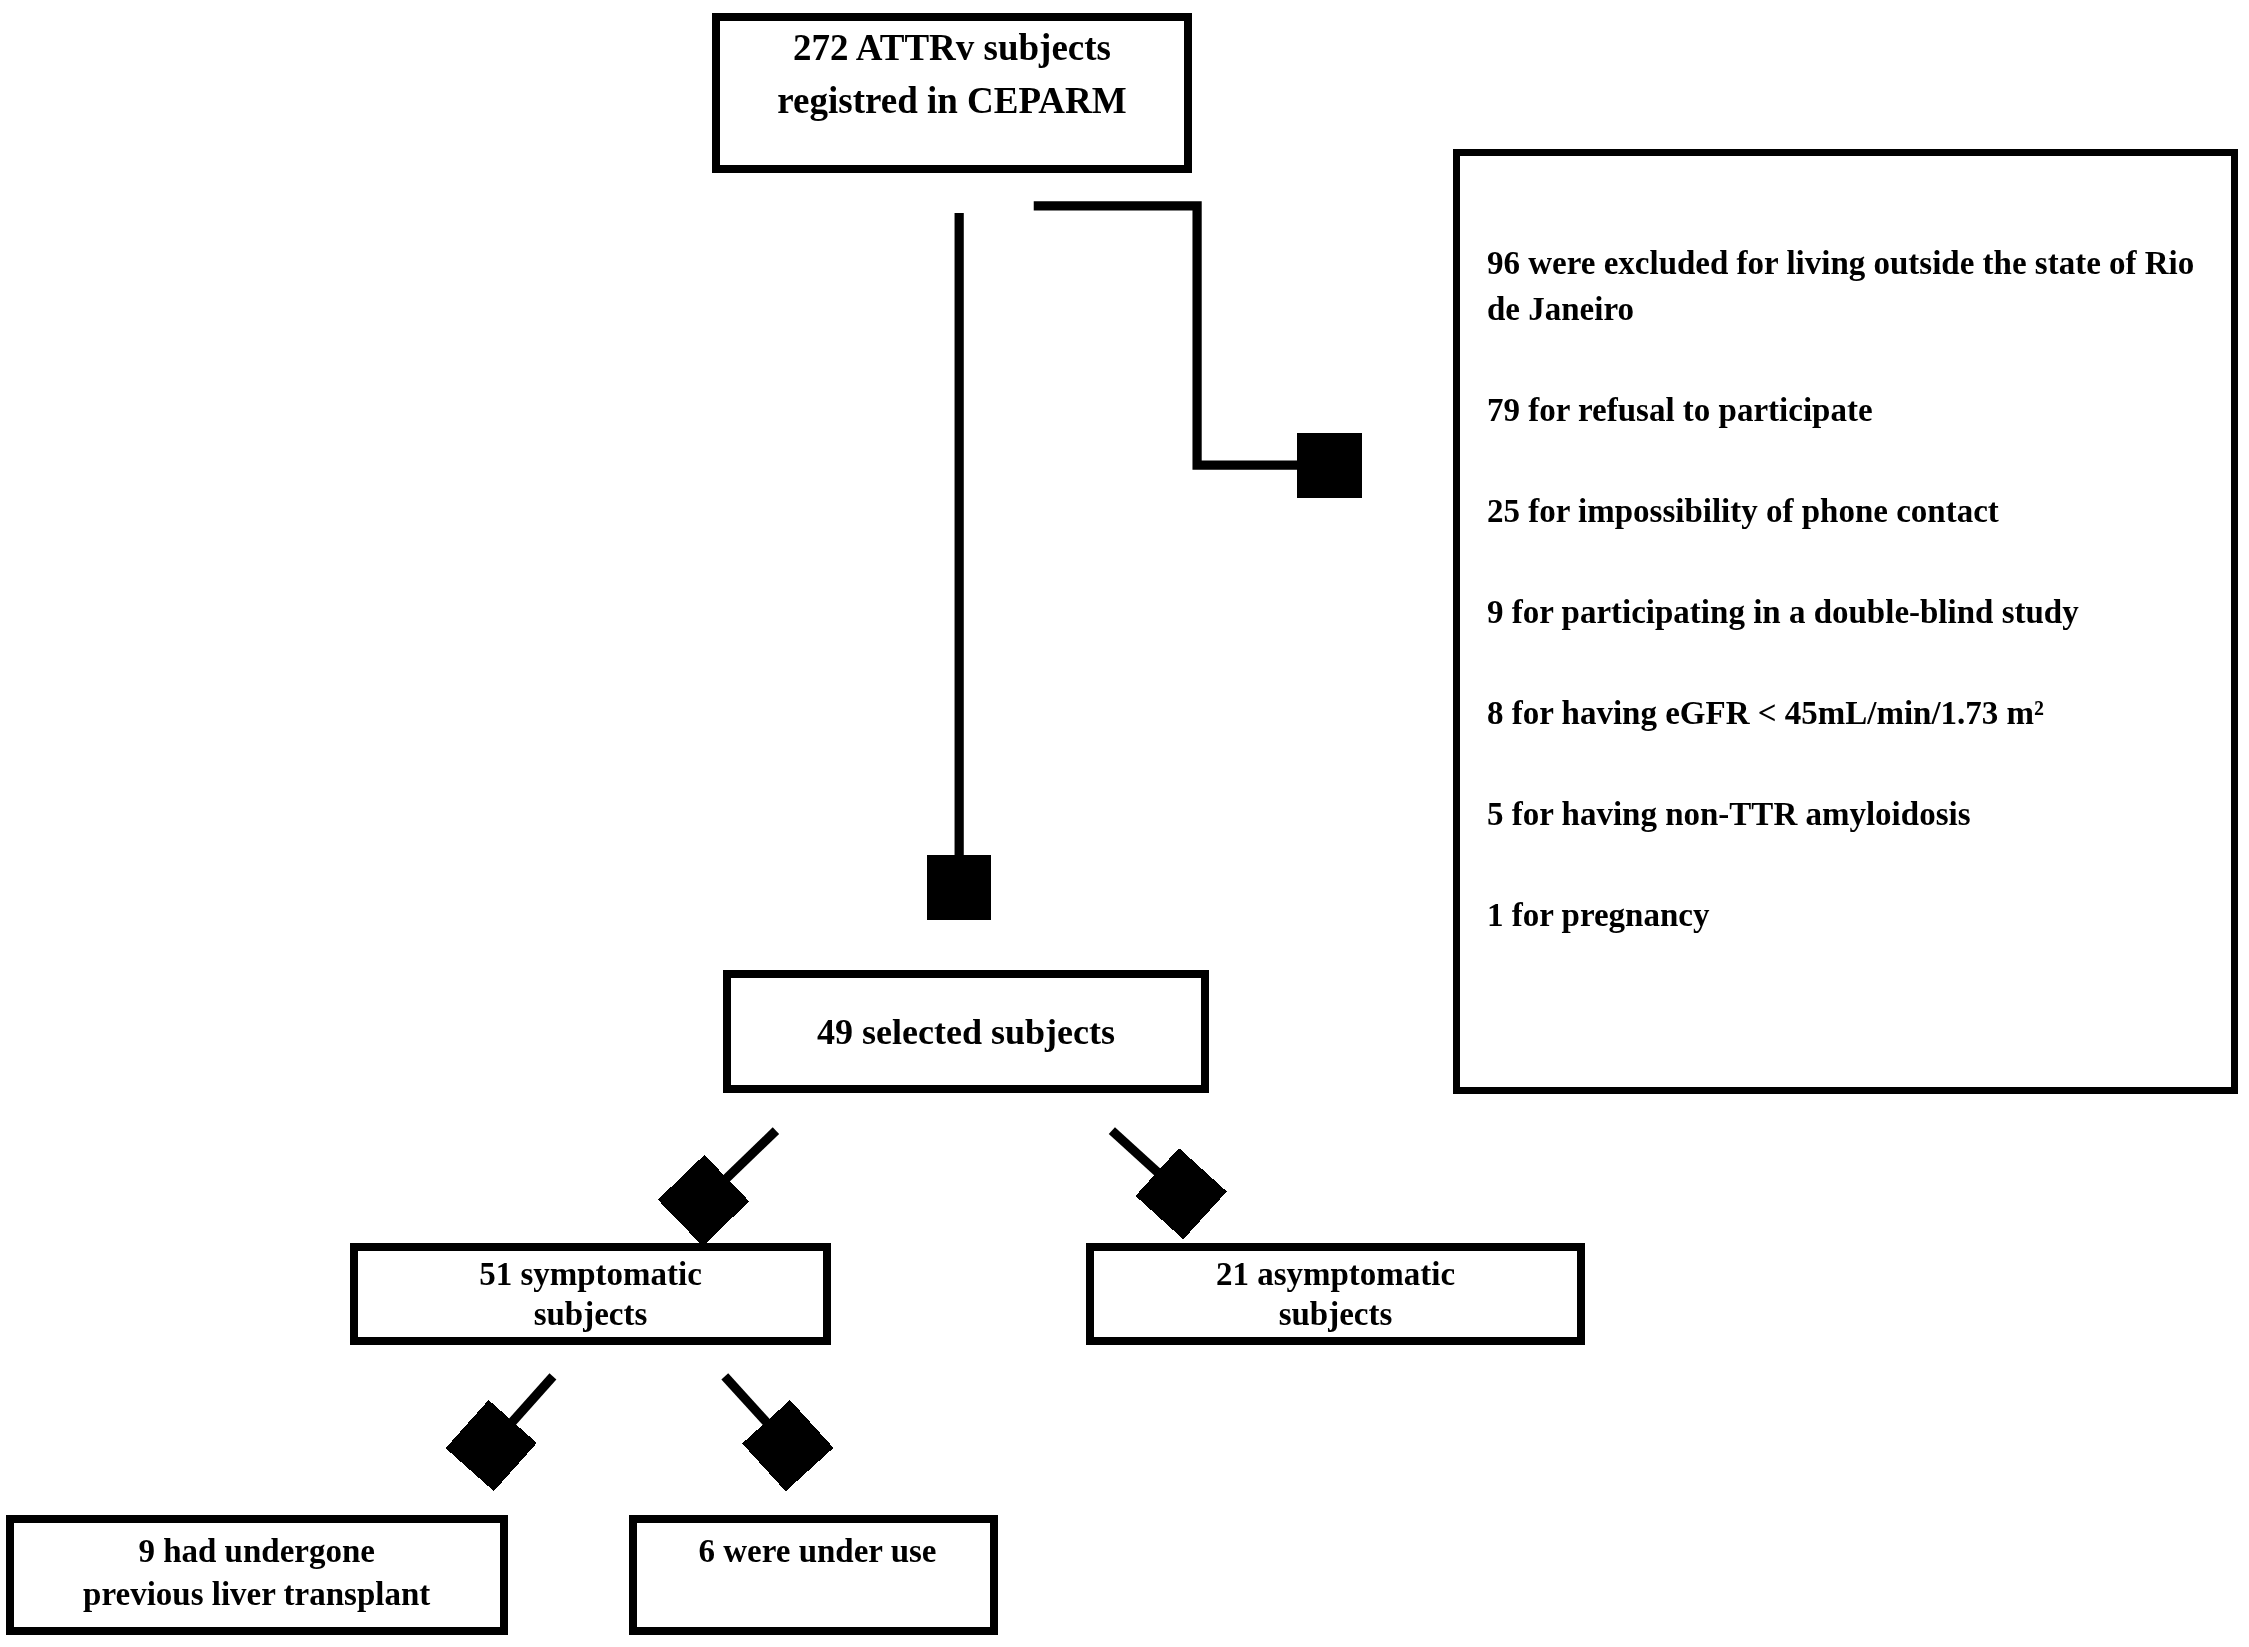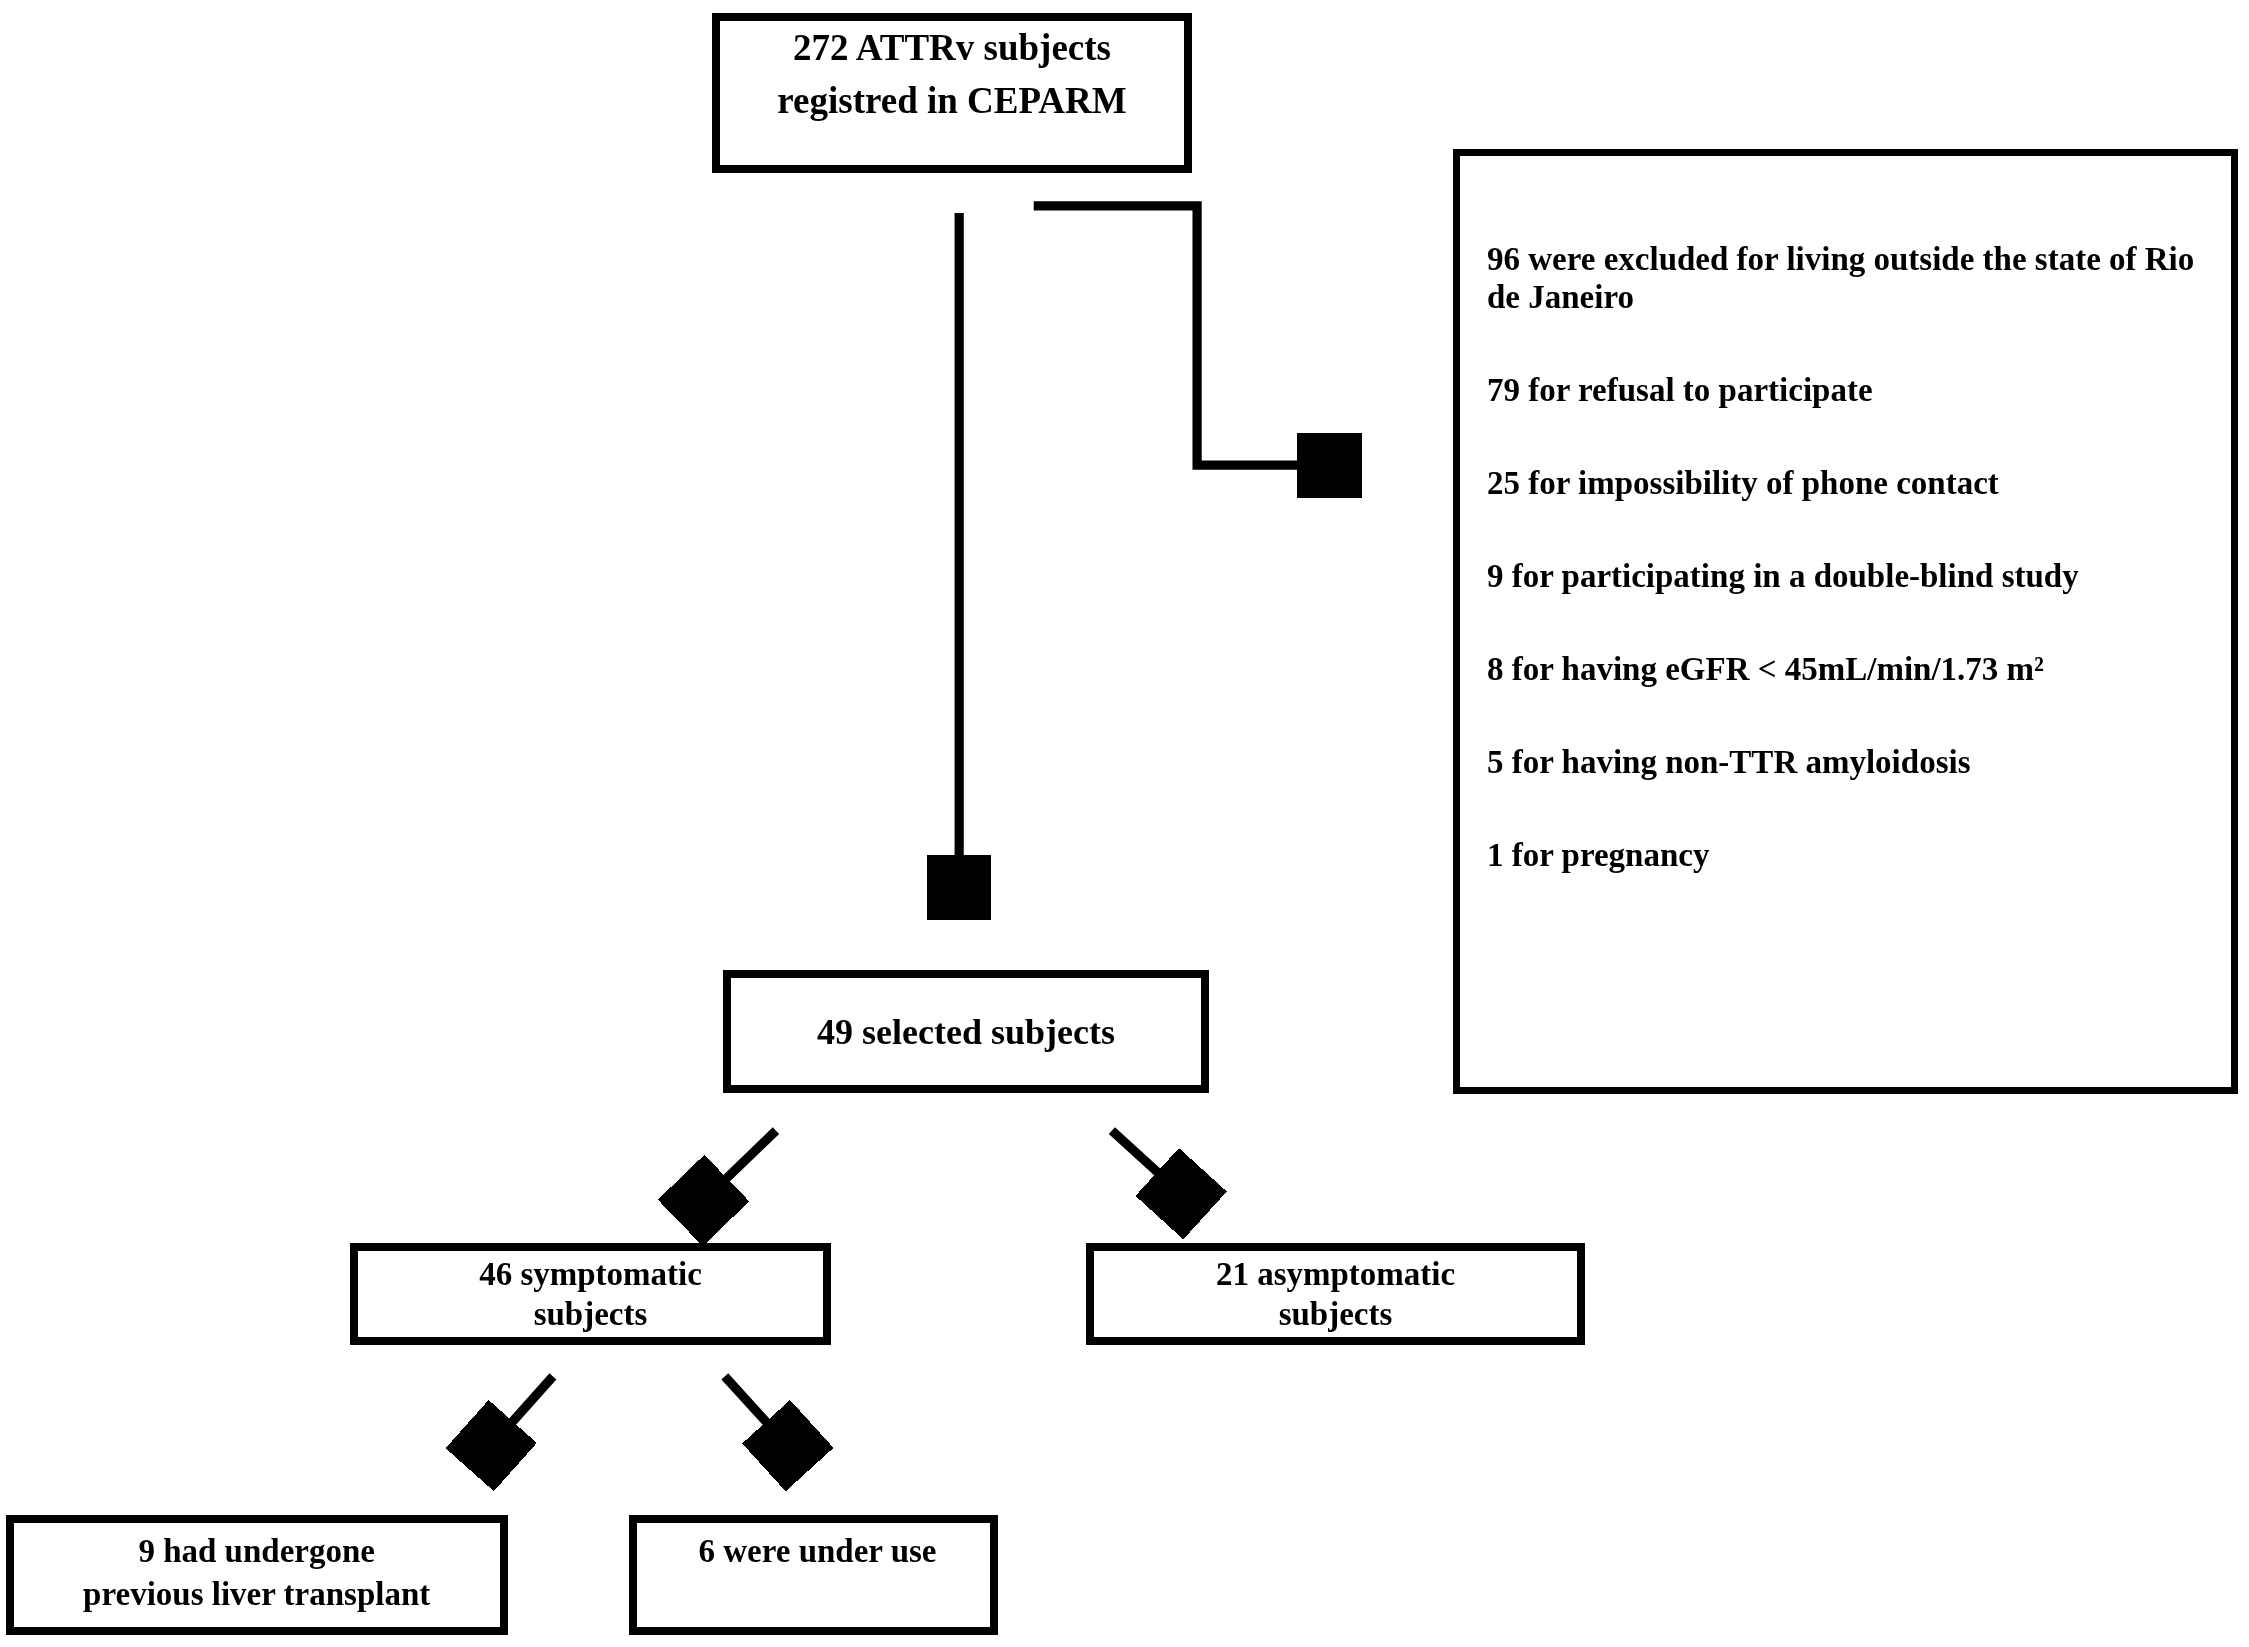--- a/index.html
+++ b/index.html
@@ -20,21 +20,21 @@
     font-weight:bold;
   }
   .box .line{white-space:nowrap;}
   
   #box-registered{left:712px;top:12.8px;width:480px;height:160px;font-size:37px;line-height:53px;}
   
   #box-excluded{
     left:1453px;top:149px;width:785px;height:945px;
     border-width:7px;
     text-align:left;
-    font-size:33px;line-height:38px;
+    font-size:33px;line-height:46px;
     padding:84px 32px 0 27px;
   }
   #box-excluded p{margin:0 0 55px 0;font-weight:bold;}
   
   #box-selected{left:723px;top:970px;width:486px;height:123px;font-size:36px;display:flex;align-items:center;justify-content:center;}
   
   #box-symptomatic{left:350px;top:1243px;width:481px;height:102px;font-size:33px;line-height:40px;padding-top:2.8px;}
   #box-asymptomatic{left:1086px;top:1243px;width:499px;height:102px;font-size:33px;line-height:40px;padding-top:2.8px;}
   
   #box-transplant{left:5.7px;top:1515px;width:502px;height:120px;font-size:33px;line-height:43px;padding-top:7px;}
@@ -75,21 +75,21 @@
     <p>8 for having eGFR &lt; 45mL/min/1.73 m²</p>
     <p>5 for having non-TTR amyloidosis</p>
     <p>1 for pregnancy</p>
   </div>
 
   <div class="box" id="box-selected">
     <div class="line">49 selected subjects</div>
   </div>
 
   <div class="box" id="box-symptomatic">
-    <div class="line">46 symptomatic</div>
+    <div class="line">51 symptomatic</div>
     <div class="line">subjects</div>
   </div>
 
   <div class="box" id="box-asymptomatic">
     <div class="line">21 asymptomatic</div>
     <div class="line">subjects</div>
   </div>
 
   <div class="box" id="box-transplant">
     <div class="line">9 had undergone</div>

